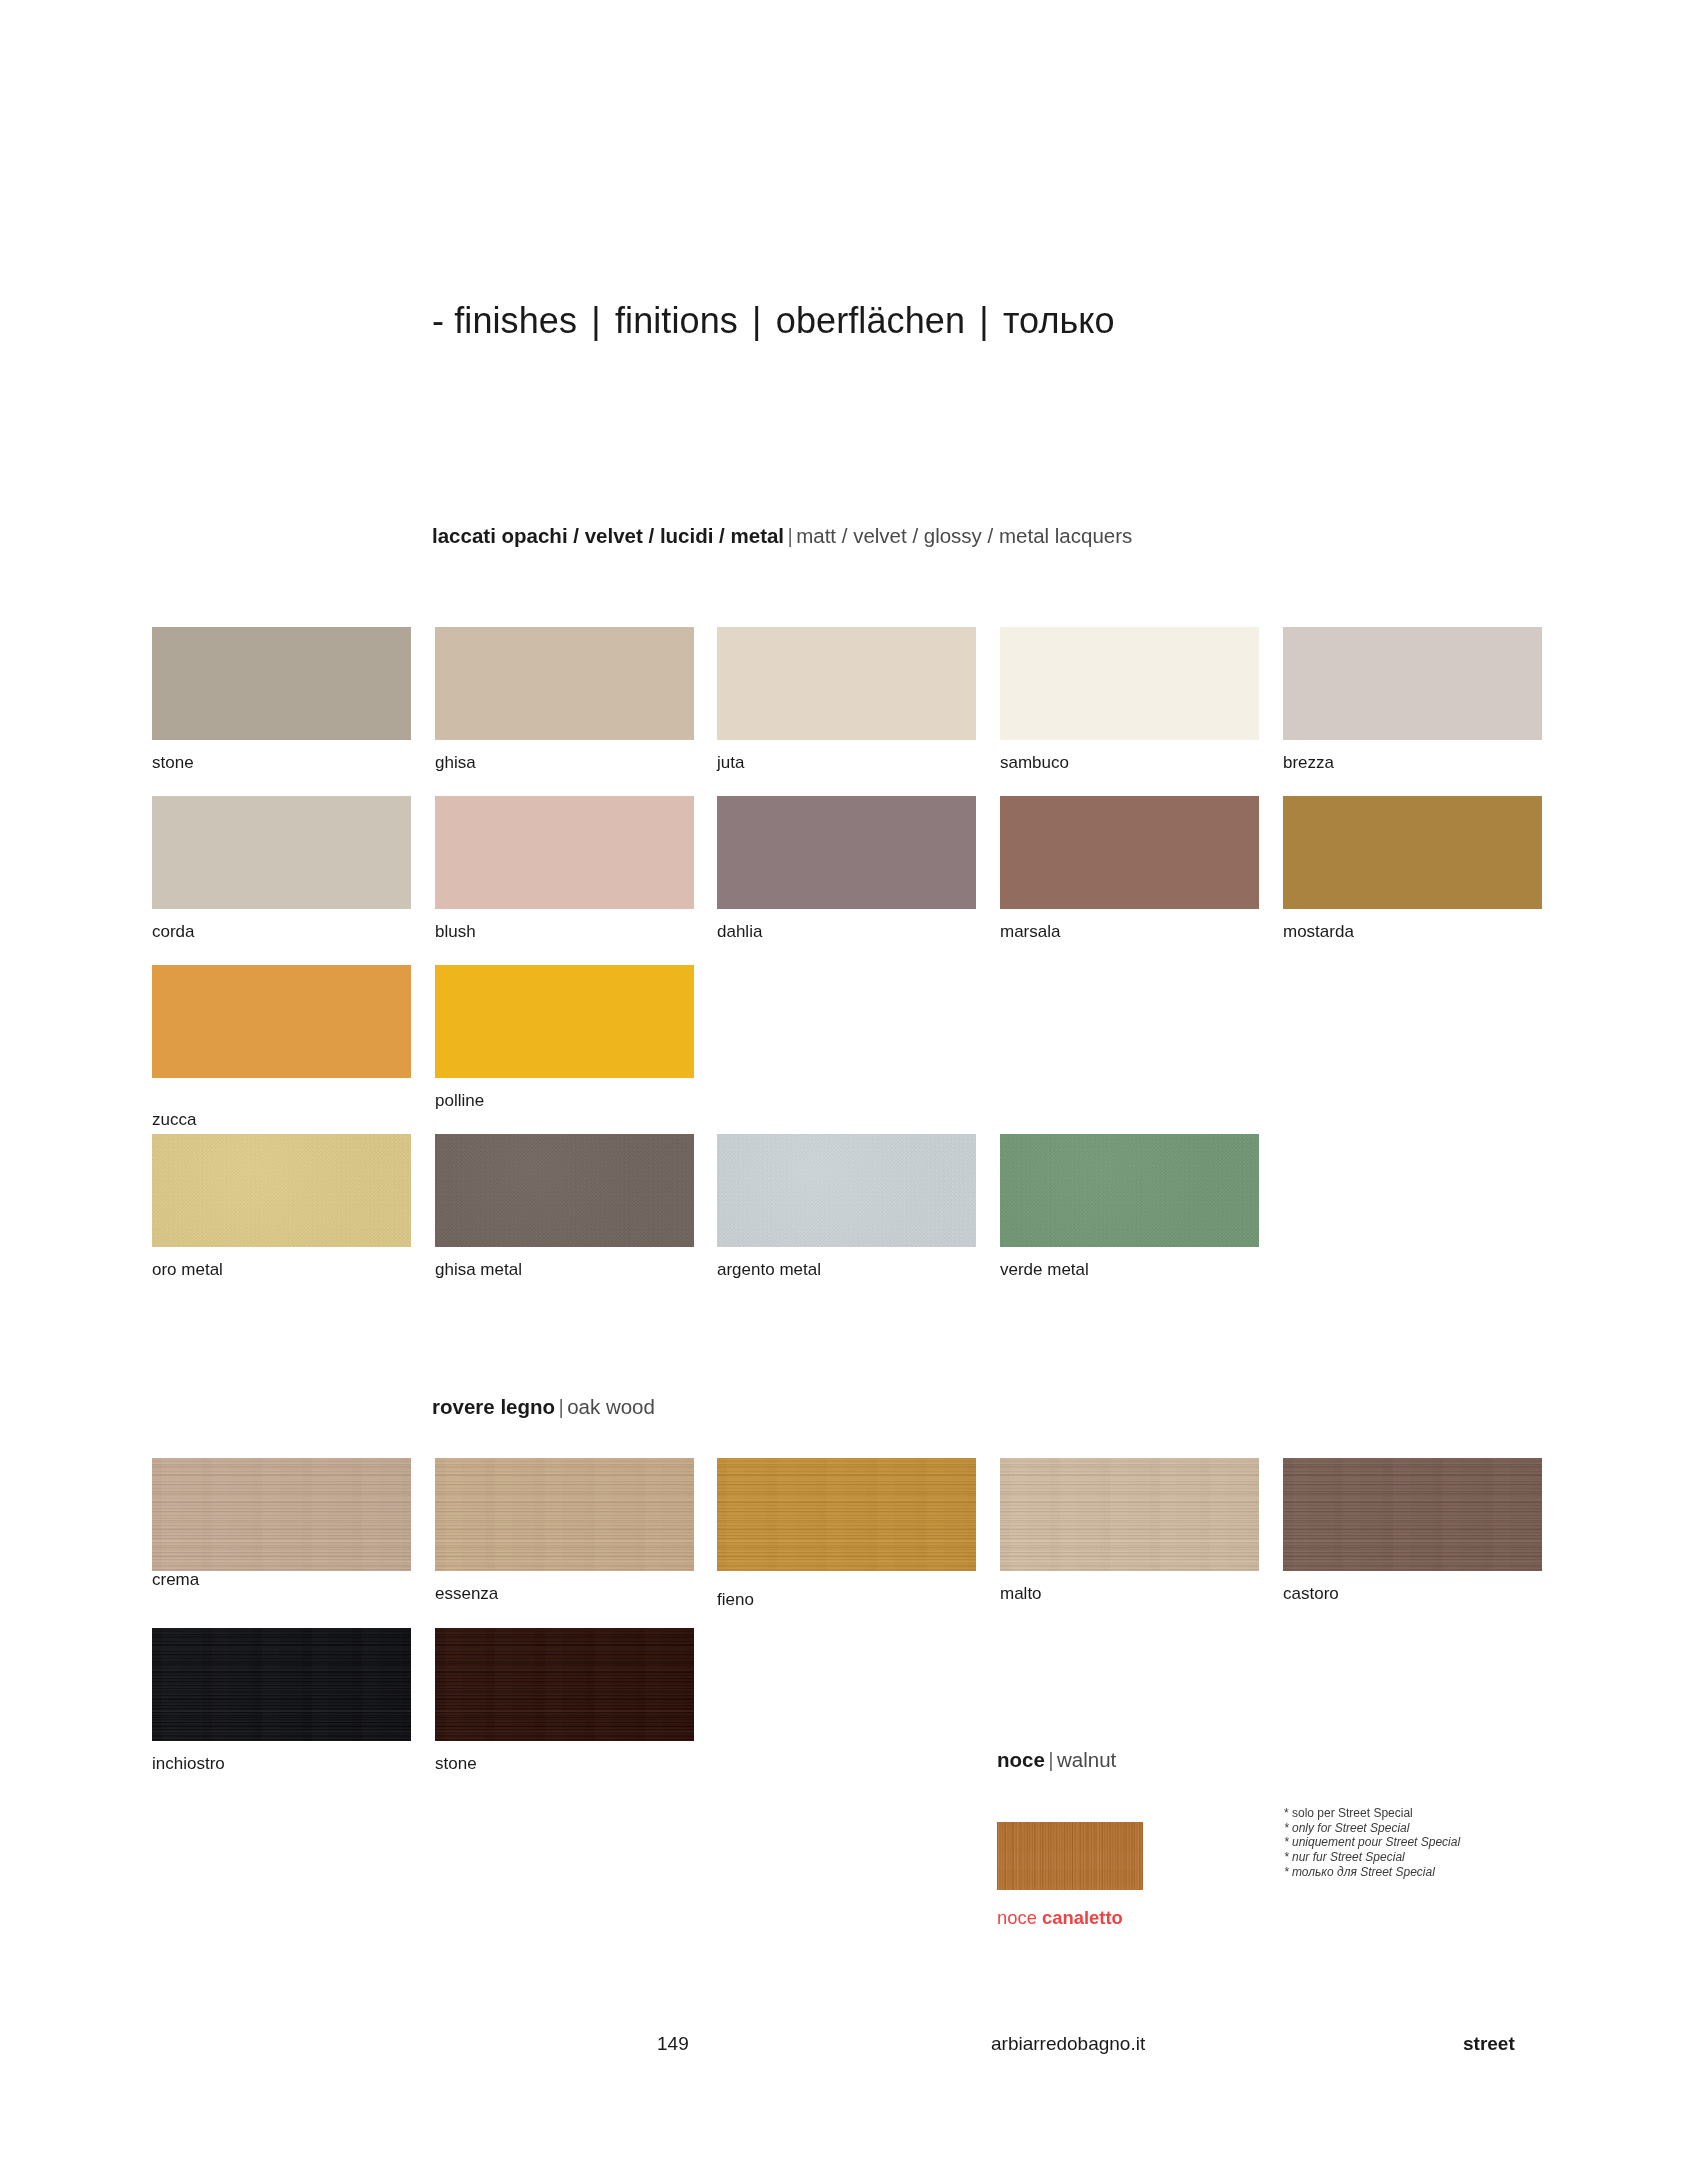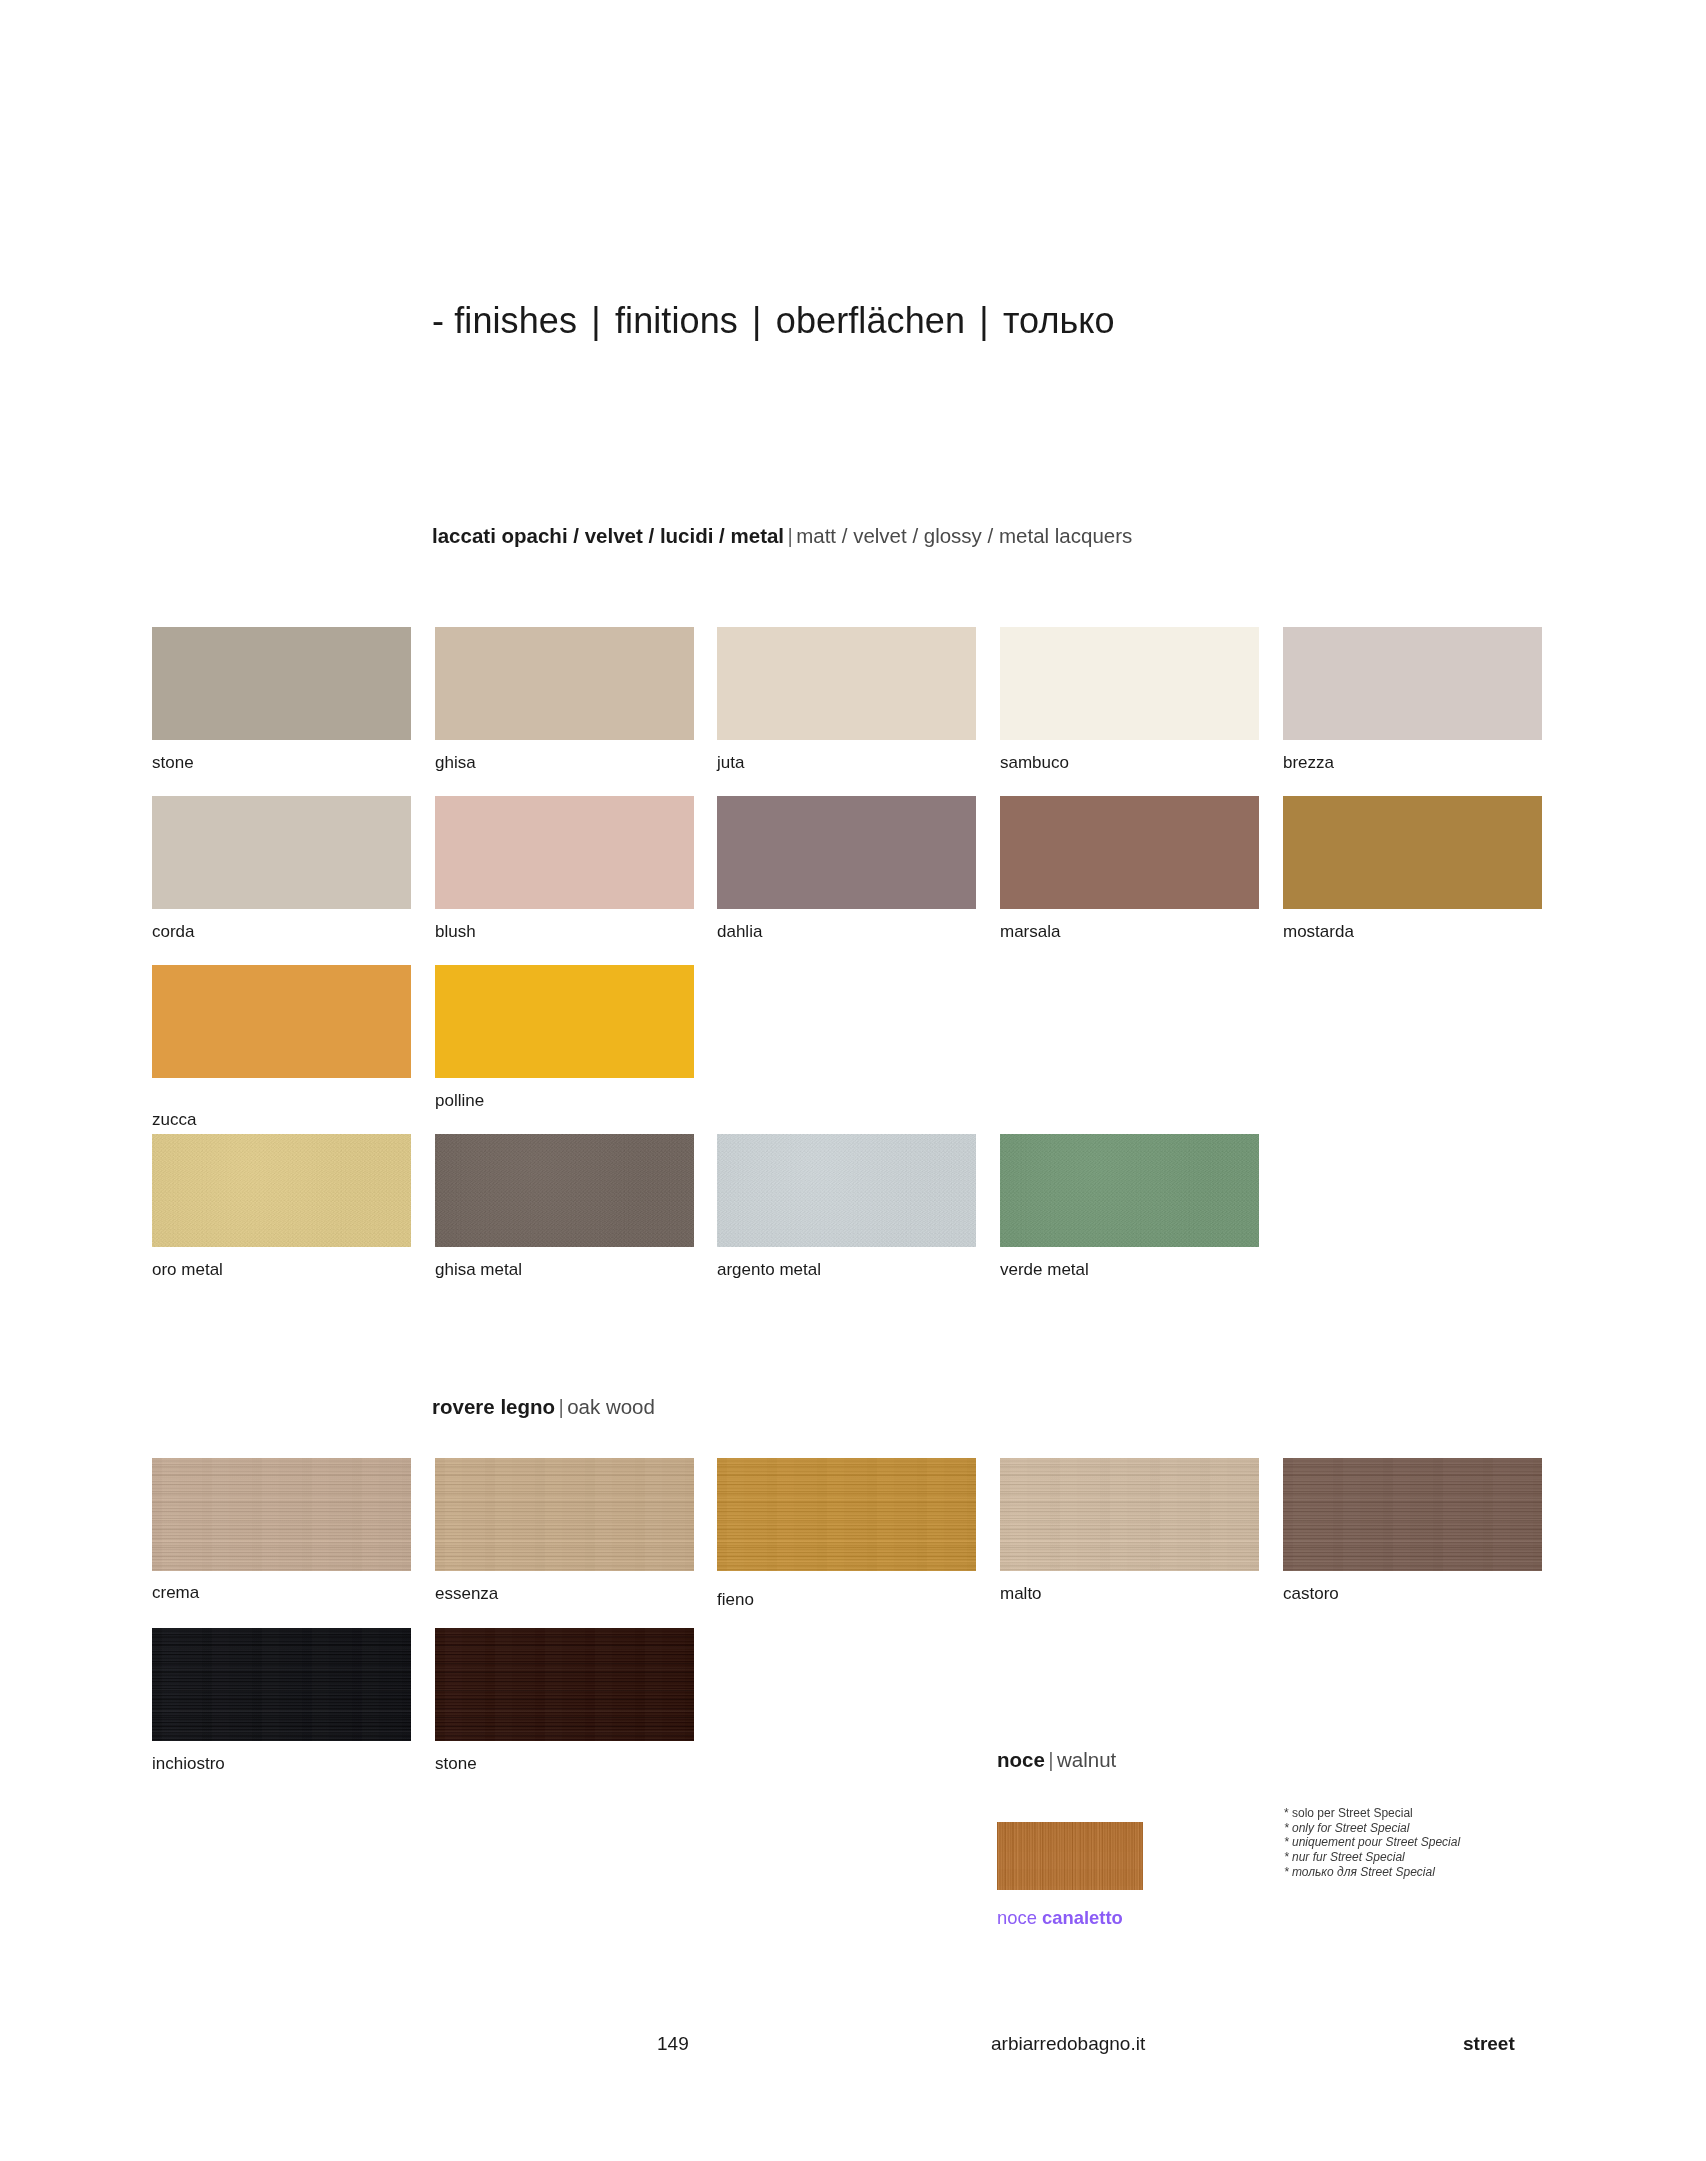--- a/index.html
+++ b/index.html
@@ -97,21 +97,21 @@
     width: 146px;
     height: 68px;
     overflow: hidden;
   }
   #noce-label {
     position: absolute;
     left: 997px;
     top: 1907px;
     font-size: 18.4px;
     white-space: nowrap;
-    color: #8b5cf6;
+    color: #ef4444;
   }
   #noce-label .b { font-weight: 700; }
 
   #footnotes {
     position: absolute;
     left: 1284px;
     top: 1806px;
     font-size: 12px;
     line-height: 14.7px;
     color: #3a3a3a;
@@ -224,21 +224,21 @@
   </div>
 
 <div class="section-head" id="head-oak">
   <span class="bold">rovere legno</span><span class="bar">|</span><span class="light">oak wood</span>
 </div>
 
 <div class="swatch-row" id="oak-row-0" style="top:1458px;">
     <div class="swatch w-oak c0">
       <span class="swatch-chip tex-wood" style="background-color: rgb(194, 170, 149); background-image: repeating-linear-gradient(0deg, rgba(168, 144, 123, 0.5) 0px, rgba(168, 144, 123, 0.5) 0.7px, rgba(210, 186, 165, 0.32) 0.7px, rgba(210, 186, 165, 0.32) 1.4px, transparent 1.4px, transparent 3.4px), repeating-linear-gradient(0deg, rgba(154, 130, 109, 0.38) 0px, rgba(154, 130, 109, 0.38) 1.4px, transparent 1.4px, transparent 9px), repeating-linear-gradient(0deg, rgba(220, 196, 175, 0.26) 0px, rgba(220, 196, 175, 0.26) 2px, transparent 2px, transparent 21px), repeating-linear-gradient(90deg, rgba(180, 156, 135, 0.16) 0px, rgba(180, 156, 135, 0.16) 9.6px, rgba(206, 182, 161, 0.14) 9.6px, rgba(206, 182, 161, 0.14) 27px, transparent 27px, transparent 50px), linear-gradient(90deg, rgba(204, 180, 159, 0.25) 0%, rgba(0, 0, 0, 0) 45%, rgba(182, 158, 137, 0.22) 100%);"></span>
     </div>
-    <div class="swatch-label c0" style="top: 125px;">crema</div>
+    <div class="swatch-label c0" style="top: 112px;">crema</div>
     <div class="swatch w-oak c1">
       <span class="swatch-chip tex-wood" style="background-color: rgb(197, 171, 139); background-image: repeating-linear-gradient(0deg, rgba(171, 145, 113, 0.5) 0px, rgba(171, 145, 113, 0.5) 0.7px, rgba(213, 187, 155, 0.32) 0.7px, rgba(213, 187, 155, 0.32) 1.4px, transparent 1.4px, transparent 3.4px), repeating-linear-gradient(0deg, rgba(157, 131, 99, 0.38) 0px, rgba(157, 131, 99, 0.38) 1.4px, transparent 1.4px, transparent 9px), repeating-linear-gradient(0deg, rgba(223, 197, 165, 0.26) 0px, rgba(223, 197, 165, 0.26) 2px, transparent 2px, transparent 21px), repeating-linear-gradient(90deg, rgba(183, 157, 125, 0.16) 0px, rgba(183, 157, 125, 0.16) 9.6px, rgba(209, 183, 151, 0.14) 9.6px, rgba(209, 183, 151, 0.14) 27px, transparent 27px, transparent 50px), linear-gradient(90deg, rgba(207, 181, 149, 0.25) 0%, rgba(0, 0, 0, 0) 45%, rgba(185, 159, 127, 0.22) 100%);"></span>
     </div>
     <div class="swatch-label c1" style="top: 126px;">essenza</div>
     <div class="swatch w-oak c2">
       <span class="swatch-chip tex-wood" style="background-color: rgb(193, 145, 63); background-image: repeating-linear-gradient(0deg, rgba(167, 119, 37, 0.5) 0px, rgba(167, 119, 37, 0.5) 0.7px, rgba(209, 161, 79, 0.32) 0.7px, rgba(209, 161, 79, 0.32) 1.4px, transparent 1.4px, transparent 3.4px), repeating-linear-gradient(0deg, rgba(153, 105, 23, 0.38) 0px, rgba(153, 105, 23, 0.38) 1.4px, transparent 1.4px, transparent 9px), repeating-linear-gradient(0deg, rgba(219, 171, 89, 0.26) 0px, rgba(219, 171, 89, 0.26) 2px, transparent 2px, transparent 21px), repeating-linear-gradient(90deg, rgba(179, 131, 49, 0.16) 0px, rgba(179, 131, 49, 0.16) 9.6px, rgba(205, 157, 75, 0.14) 9.6px, rgba(205, 157, 75, 0.14) 27px, transparent 27px, transparent 50px), linear-gradient(90deg, rgba(203, 155, 73, 0.25) 0%, rgba(0, 0, 0, 0) 45%, rgba(181, 133, 51, 0.22) 100%);"></span>
     </div>
     <div class="swatch-label c2" style="top: 132px;">fieno</div>
     <div class="swatch w-oak c3">
       <span class="swatch-chip tex-wood" style="background-color: rgb(205, 185, 162); background-image: repeating-linear-gradient(0deg, rgba(179, 159, 136, 0.5) 0px, rgba(179, 159, 136, 0.5) 0.7px, rgba(221, 201, 178, 0.32) 0.7px, rgba(221, 201, 178, 0.32) 1.4px, transparent 1.4px, transparent 3.4px), repeating-linear-gradient(0deg, rgba(165, 145, 122, 0.38) 0px, rgba(165, 145, 122, 0.38) 1.4px, transparent 1.4px, transparent 9px), repeating-linear-gradient(0deg, rgba(231, 211, 188, 0.26) 0px, rgba(231, 211, 188, 0.26) 2px, transparent 2px, transparent 21px), repeating-linear-gradient(90deg, rgba(191, 171, 148, 0.16) 0px, rgba(191, 171, 148, 0.16) 9.6px, rgba(217, 197, 174, 0.14) 9.6px, rgba(217, 197, 174, 0.14) 27px, transparent 27px, transparent 50px), linear-gradient(90deg, rgba(215, 195, 172, 0.25) 0%, rgba(0, 0, 0, 0) 45%, rgba(193, 173, 150, 0.22) 100%);"></span>

